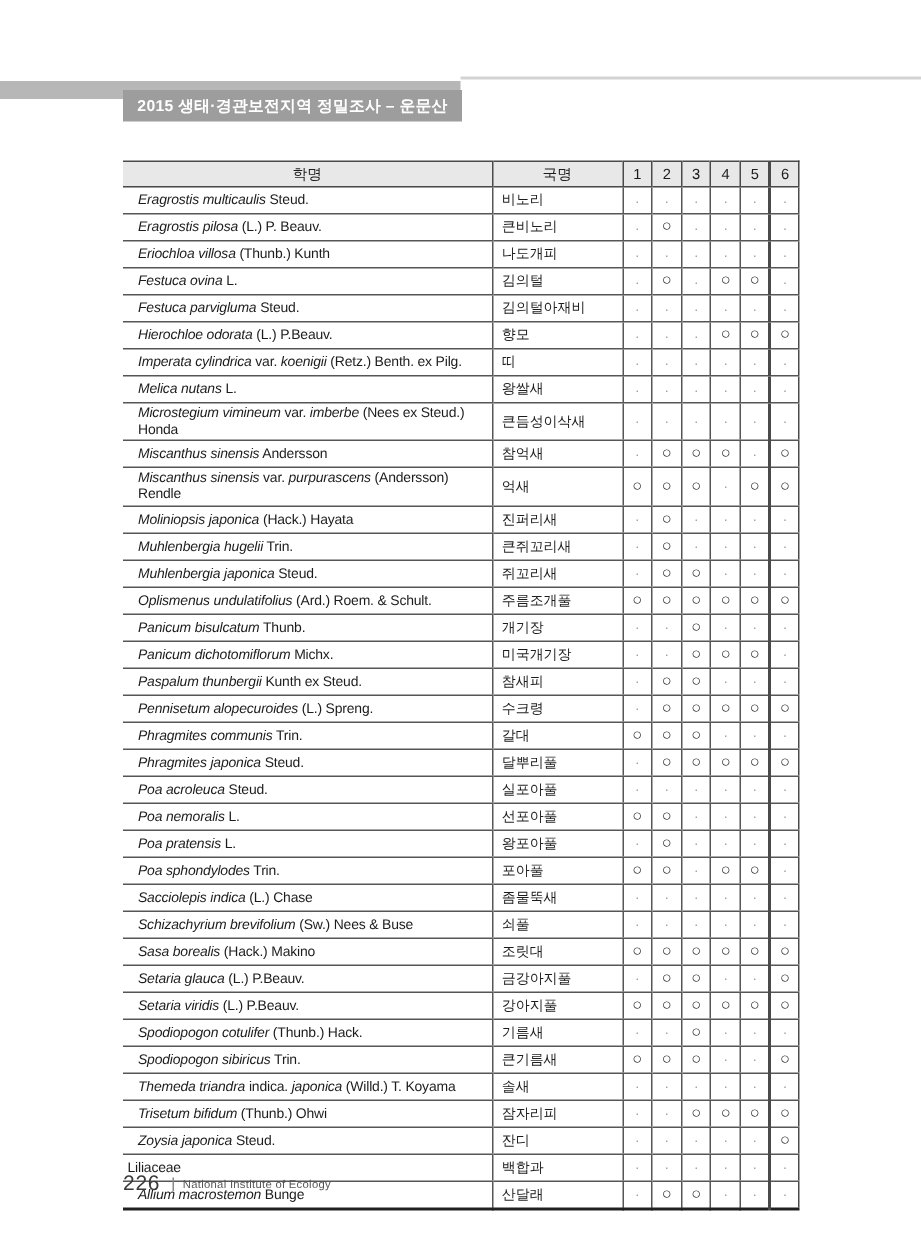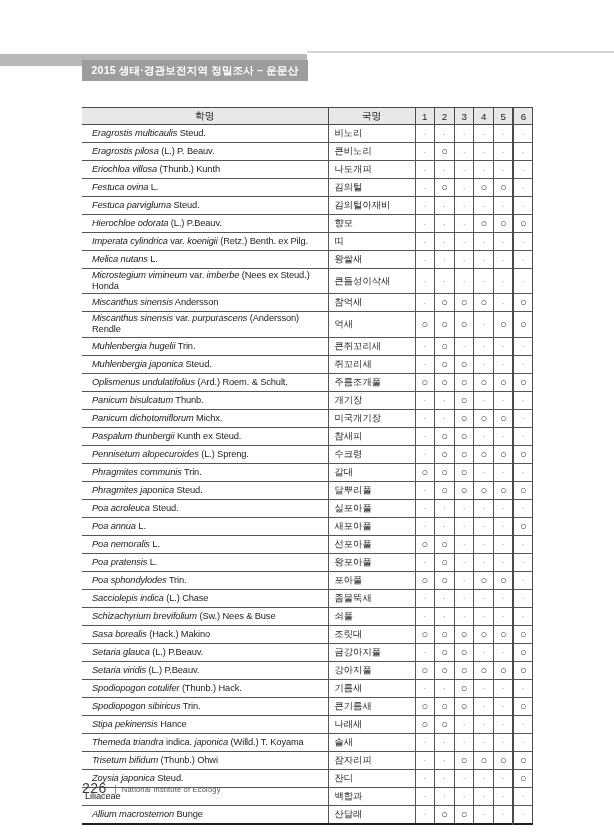--- a/index.html
+++ b/index.html
@@ -186,20 +186,30 @@
         <td class="sci"><span class="it">Miscanthus sinensis</span><span> var. </span><span class="it">purpurascens</span><span> (Andersson) Rendle</span></td>
         <td class="kor">억새</td>
         <td class="mark circle">○</td>
         <td class="mark circle">○</td>
         <td class="mark circle">○</td>
         <td class="mark dot">·</td>
         <td class="mark circle">○</td>
         <td class="mark circle">○</td>
       </tr>
       <tr>
+        <td class="sci"><span class="it">Moliniopsis japonica</span><span> (Hack.) Hayata</span></td>
+        <td class="kor">진퍼리새</td>
+        <td class="mark dot">·</td>
+        <td class="mark circle">○</td>
+        <td class="mark dot">·</td>
+        <td class="mark dot">·</td>
+        <td class="mark dot">·</td>
+        <td class="mark dot">·</td>
+      </tr>
+      <tr>
         <td class="sci"><span class="it">Muhlenbergia hugelii</span><span> Trin.</span></td>
         <td class="kor">큰쥐꼬리새</td>
         <td class="mark dot">·</td>
         <td class="mark circle">○</td>
         <td class="mark dot">·</td>
         <td class="mark dot">·</td>
         <td class="mark dot">·</td>
         <td class="mark dot">·</td>
       </tr>
       <tr>
@@ -286,30 +296,20 @@
         <td class="sci"><span class="it">Poa acroleuca</span><span> Steud.</span></td>
         <td class="kor">실포아풀</td>
         <td class="mark dot">·</td>
         <td class="mark dot">·</td>
         <td class="mark dot">·</td>
         <td class="mark dot">·</td>
         <td class="mark dot">·</td>
         <td class="mark dot">·</td>
       </tr>
       <tr>
-        <td class="sci"><span class="it">Poa annua</span><span> L.</span></td>
-        <td class="kor">새포아풀</td>
-        <td class="mark dot">·</td>
-        <td class="mark dot">·</td>
-        <td class="mark dot">·</td>
-        <td class="mark dot">·</td>
-        <td class="mark dot">·</td>
-        <td class="mark circle">○</td>
-      </tr>
-      <tr>
         <td class="sci"><span class="it">Poa nemoralis</span><span> L.</span></td>
         <td class="kor">선포아풀</td>
         <td class="mark circle">○</td>
         <td class="mark circle">○</td>
         <td class="mark dot">·</td>
         <td class="mark dot">·</td>
         <td class="mark dot">·</td>
         <td class="mark dot">·</td>
       </tr>
       <tr>
@@ -394,30 +394,20 @@
       </tr>
       <tr>
         <td class="sci"><span class="it">Spodiopogon sibiricus</span><span> Trin.</span></td>
         <td class="kor">큰기름새</td>
         <td class="mark circle">○</td>
         <td class="mark circle">○</td>
         <td class="mark circle">○</td>
         <td class="mark dot">·</td>
         <td class="mark dot">·</td>
         <td class="mark circle">○</td>
-      </tr>
-      <tr>
-        <td class="sci"><span class="it">Stipa pekinensis</span><span> Hance</span></td>
-        <td class="kor">나래새</td>
-        <td class="mark circle">○</td>
-        <td class="mark circle">○</td>
-        <td class="mark dot">·</td>
-        <td class="mark dot">·</td>
-        <td class="mark dot">·</td>
-        <td class="mark dot">·</td>
       </tr>
       <tr>
         <td class="sci"><span class="it">Themeda triandra</span><span> indica. </span><span class="it">japonica</span><span> (Willd.) T. Koyama</span></td>
         <td class="kor">솔새</td>
         <td class="mark dot">·</td>
         <td class="mark dot">·</td>
         <td class="mark dot">·</td>
         <td class="mark dot">·</td>
         <td class="mark dot">·</td>
         <td class="mark dot">·</td>

